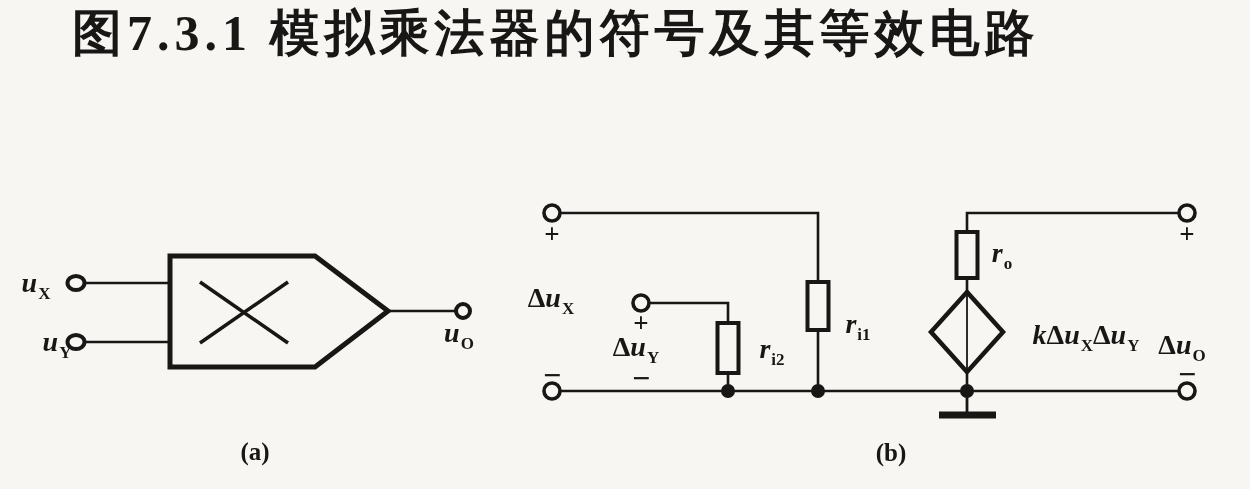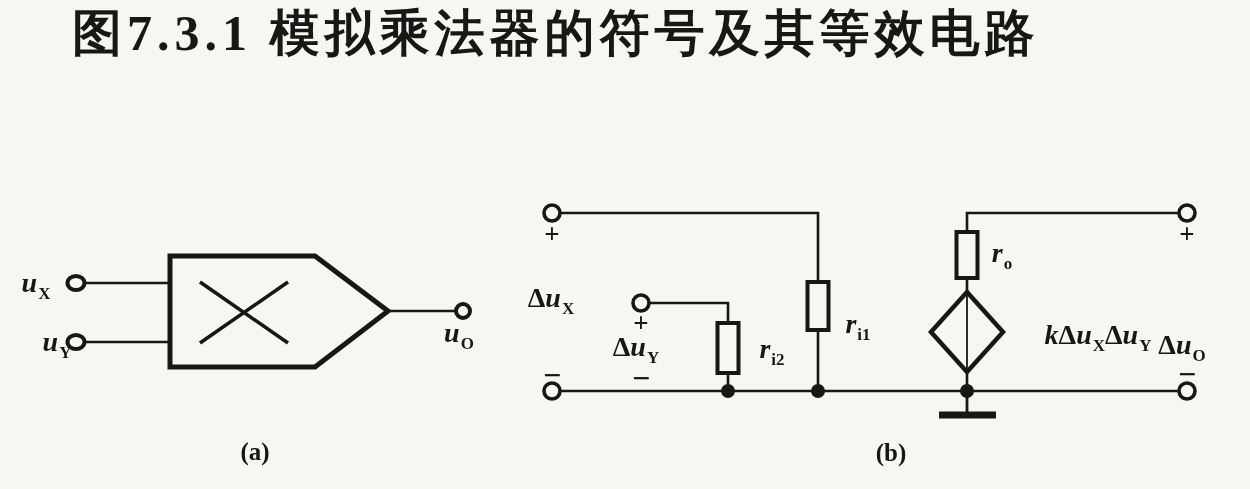--- a/index.html
+++ b/index.html
@@ -140,21 +140,21 @@
   <div class="lbl" style="left:858px; top:324px;">
     <span class="mvar">r</span><span class="msub">i1</span>
   </div>
   <div class="lbl" style="left:772px; top:349px;">
     <span class="mvar">r</span><span class="msub">i2</span>
   </div>
   <div class="lbl" style="left:1002px; top:253px;">
     <span class="mvar">r</span><span class="msub">o</span>
   </div>
 
-  <div class="lbl" style="left:1086px; top:335px;margin-left:12px;">
+  <div class="lbl" style="left:1086px; top:335px;">
     <span class="mvar">k</span><span class="pre">Δ</span><span class="mvar">u</span><span class="msub">X</span><span class="pre">Δ</span><span class="mvar">u</span><span class="msub">Y</span>
   </div>
 
   <div class="sign" style="left:1187px; top:234px;">+</div>
   <div class="sign minus" style="left:1187px; top:374px;">−</div>
   <div class="lbl" style="left:1182px; top:302px;margin-top:43px;">
     <span class="pre">Δ</span><span class="mvar">u</span><span class="msub">O</span>
   </div>
 
   <div class="caption" style="left:891px; top:453px;">(b)</div>

